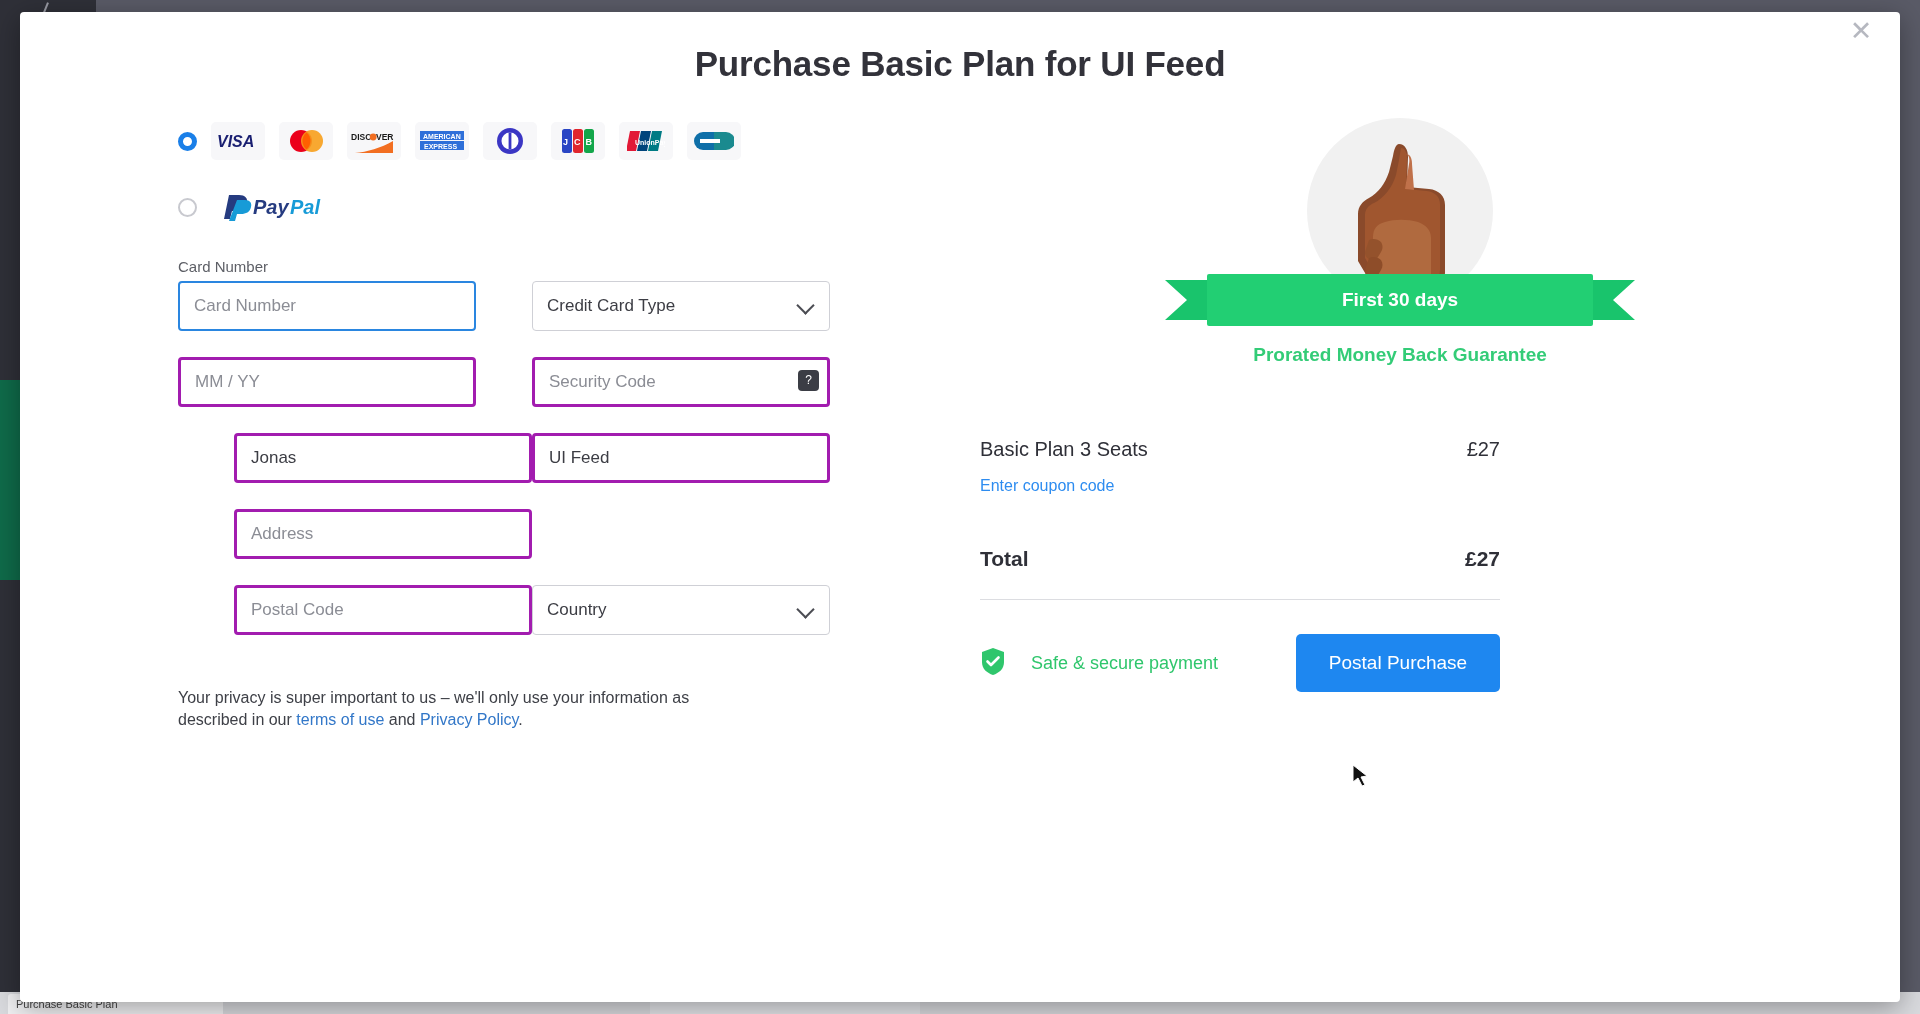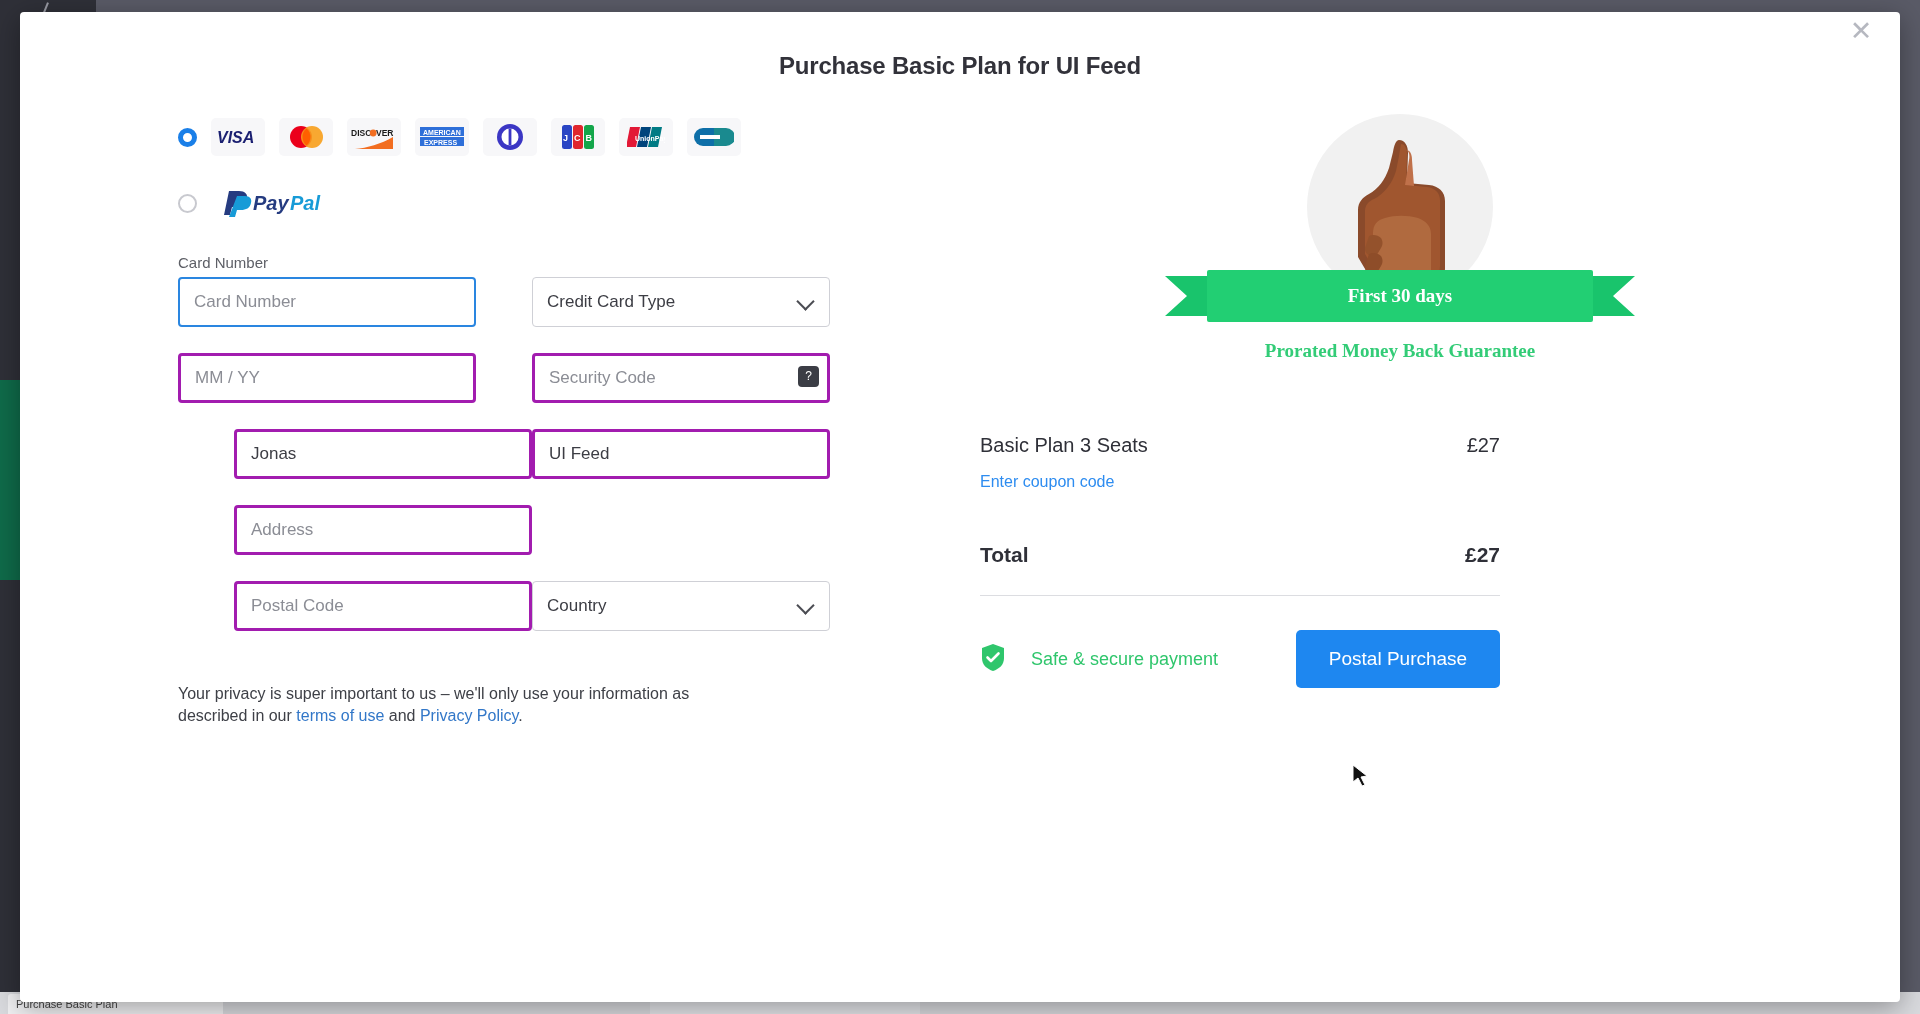--- a/index.html
+++ b/index.html
@@ -50,23 +50,23 @@
     border-radius: 4px;
     box-shadow: 0 6px 28px rgba(0,0,0,.35);
     overflow: hidden;
   }
   .close-btn {
     position: absolute; right: 22px; top: 2px;
     width: 34px; height: 34px; color: #b6b8c0; font-size: 27px; line-height: 34px;
     text-align: center; cursor: pointer; font-weight: 300;
   }
   .modal-title {
-    margin-top: 40px;
+    margin-top: 32px;
     text-align: center;
-    font-size: 24px;
+    font-size: 35px;
     font-weight: bold;
     color: #32323a;
     letter-spacing: -0.2px;
   }
 
   .content {
     display: flex;
     padding: 0 0 0 0;
     margin-top: 34px;
   }
@@ -121,21 +121,21 @@
     position: absolute; right: 11px; top: 13px;
     width: 21px; height: 21px; background: #3b3d45; border-radius: 4px;
     color: #fff; font-size: 12px; line-height: 21px; text-align: center; cursor: pointer;
   }
   .privacy {
     width: 520px; margin-top: 26px; font-size: 16px; color: #3e4047; line-height: 1.4;
   }
   .privacy a { color: #3277c8; text-decoration: none; }
 
   
-  .guarantee { position: relative; width: 470px; margin: 0 auto; text-align: center; font-family: Liberation Serif, serif; }
+  .guarantee { position: relative; width: 470px; margin: 0 auto; text-align: center; }
   .g-circle {
     position: absolute; left: 50%; transform: translateX(-50%); top: 0;
     width: 186px; height: 186px; border-radius: 50%; background: #f1f1f1;
   }
   .thumb { position: relative; height: 200px; }
   .thumb svg { position: relative; display: block; margin: 0 auto; }
   .ribbon { position: relative; height: 56px; margin-top: -44px; }
   .ribbon-tail {
     position: absolute; top: 6px; width: 58px; height: 40px; background: #19c46c;
   }

